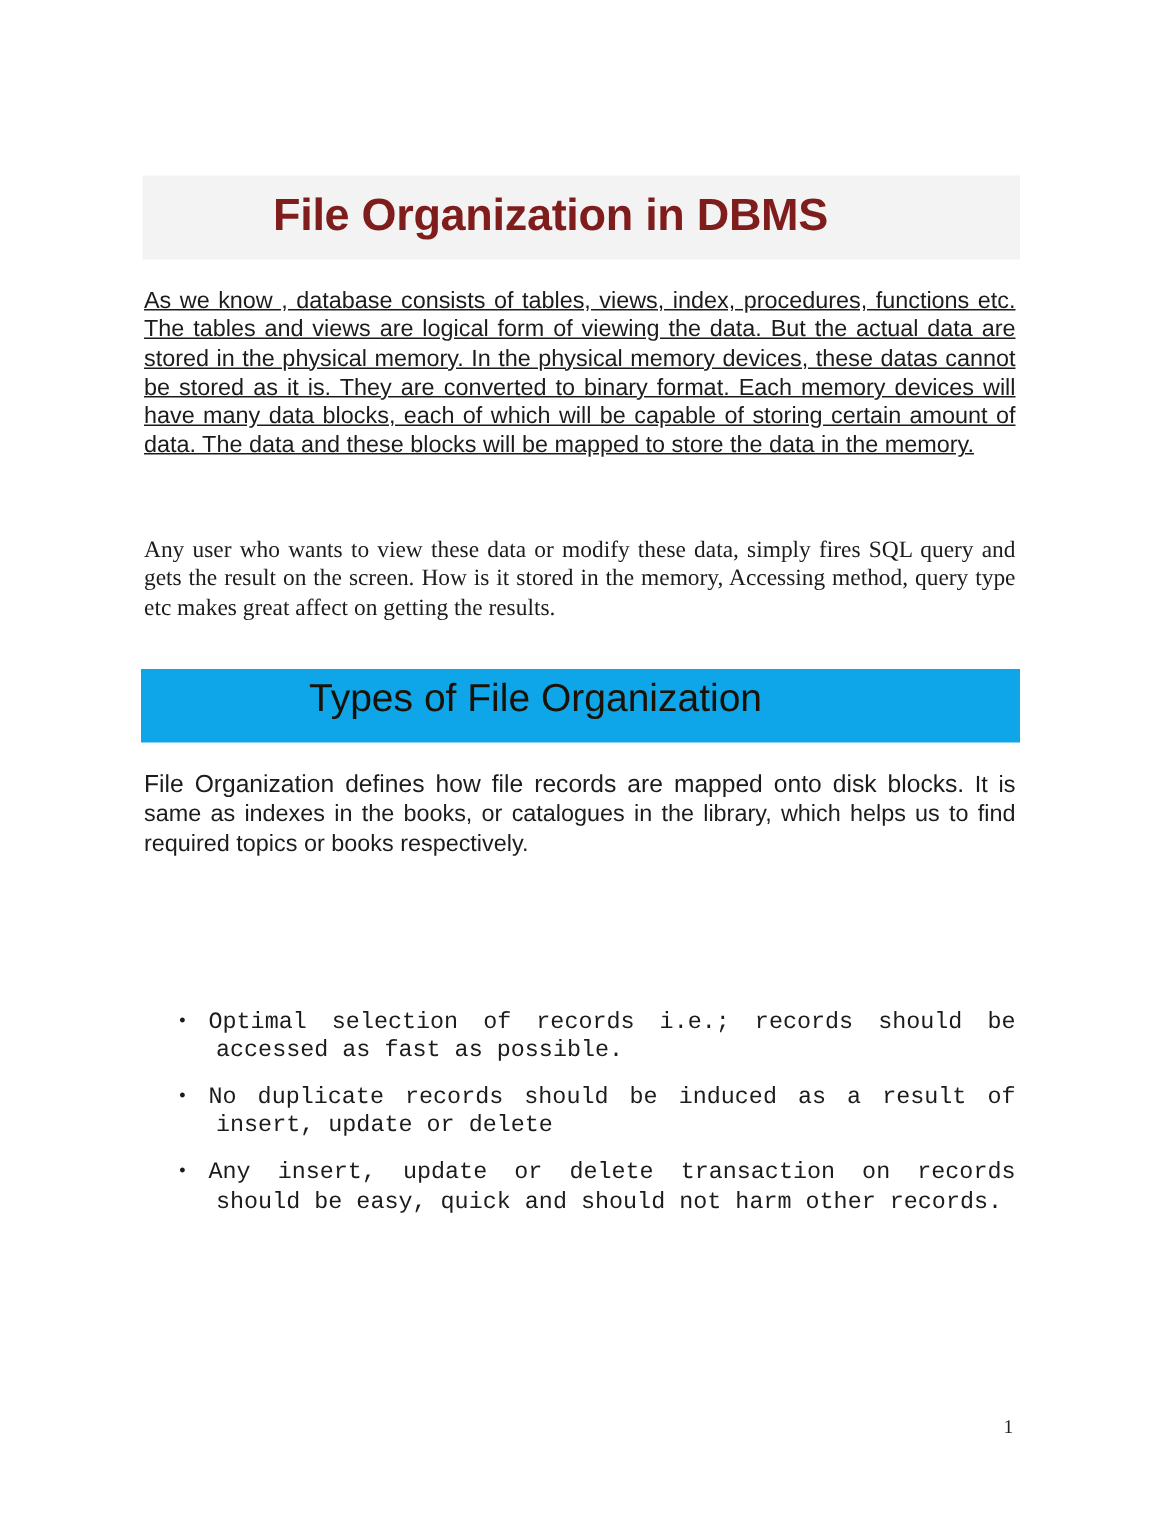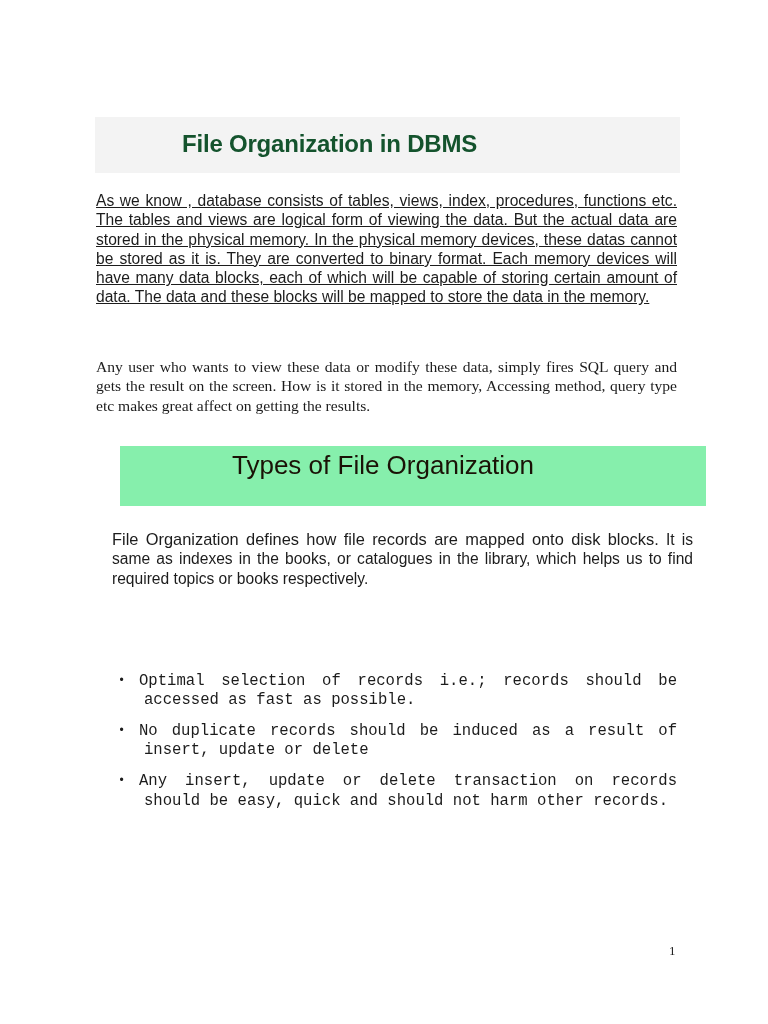--- a/index.html
+++ b/index.html
@@ -25,23 +25,23 @@
       left: 95px;
       top: 117px;
       width: 585px;
       height: 56px;
       background: #f3f3f3;
     }
     .title-text {
       position: absolute;
       left: 87px;
       top: 8px;
-      font-size: 24px;
+      font-size: 30px;
       font-weight: bold;
-      color: #14532d;
+      color: #7f1d1d;
       line-height: 38px;
       white-space: nowrap;
       letter-spacing: -0.2px;
     }
     .para {
       position: absolute;
       left: 96px;
       width: 581px;
       font-size: 15.6px;
       line-height: 19.3px;
@@ -51,23 +51,22 @@
     .para-1 { top: 191px; text-decoration: underline; }
     .para-2 { top: 357px; font-family: Liberation Serif, serif; }
     .para-3 { top: 514px; }
     .para-4 { top: 604px; }
 
     .section-banner {
       position: absolute;
       left: 94px;
       top: 446px;
       width: 586px;
-      height: 60px;
-      background: #86efac;
-      margin-left: 26px;
+      height: 49px;
+      background: #0ea5e9;
     }
     .section-text {
       position: absolute;
       left: 112px;
       top: 3px;
       font-size: 26px;
       line-height: 32px;
       color: #1a1206;
       white-space: nowrap;
     }
@@ -118,21 +117,21 @@
   </div>
 
   <p class="para para-1" style="margin:0">As we know , database consists of tables, views, index, procedures, functions etc. The tables and views are logical form of viewing the data. But the actual data are stored in the physical memory. In the physical memory devices, these datas cannot be stored as it is. They are converted to binary format. Each memory devices will have many data blocks, each of which will be capable of storing certain amount of data. The data and these blocks will be mapped to store the data in the memory.</p>
 
   <p class="para para-2" style="margin:0">Any user who wants to view these data or modify these data, simply fires SQL query and gets the result on the screen. How is it stored in the memory, Accessing method, query type etc makes great affect on getting the results.</p>
 
   <div class="section-banner">
     <div class="section-text">Types of File Organization</div>
   </div>
 
-  <p class="para para-3" style="margin:16px"><span class="lead">File Organization defines how file records are mapped onto disk blocks.</span><span> It is same as indexes in the books, or catalogues in the library, which helps us to find required topics or books respectively.</span></p>
+  <p class="para para-3" style="margin:0"><span class="lead">File Organization defines how file records are mapped onto disk blocks.</span><span> It is same as indexes in the books, or catalogues in the library, which helps us to find required topics or books respectively.</span></p>
 
 
   <ul class="bullets">
     <li class="bullet-item">
       <span class="btext-wrap"><span class="dot-inline">•</span><span>Optimal selection of records i.e.; records should be accessed as fast as possible.</span></span>
     </li>
     <li class="bullet-item">
       <span class="btext-wrap"><span class="dot-inline">•</span><span>No duplicate records should be induced as a result of insert, update or delete</span></span>
     </li>
     <li class="bullet-item">

